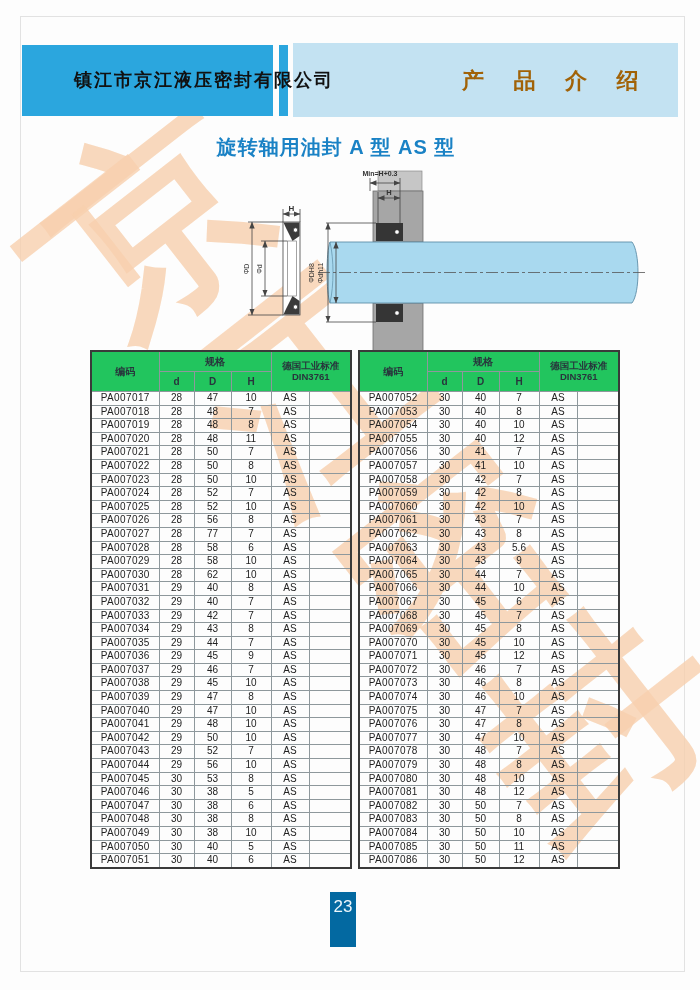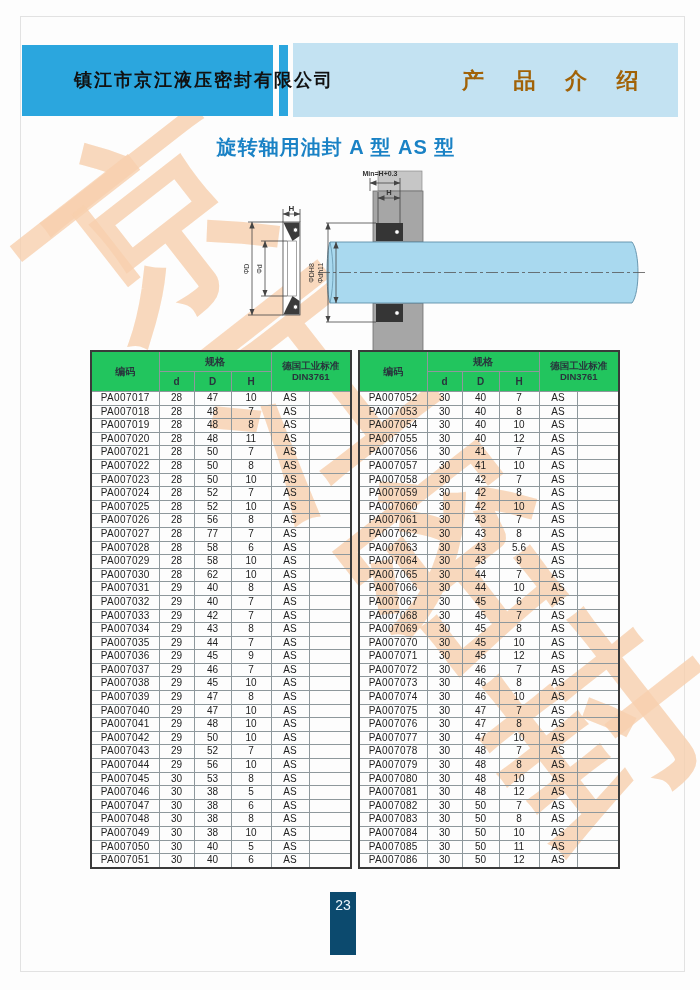--- a/index.html
+++ b/index.html
@@ -52,22 +52,22 @@
   .tbl-right{left:358px;}
   .spec-table td,.spec-table th{border:1px solid #8e989c;padding:0;text-align:center;
     height:12.6px;line-height:12.6px;overflow:hidden;white-space:nowrap;}
   .spec-table{border:2px solid #3a3a3a;}
   .spec-table thead th{background:#22c55e;font-weight:bold;height:19px;line-height:19px;color:#28353c;}
   .spec-table thead th.std-th{line-height:1.15;font-size:9.5px;}
   .spec-table thead th.std-th span{display:block;}
   .spec-table td.code{letter-spacing:.4px;}
   
   .page-tab{
-    position:absolute;left:330px;top:892px;width:26px;height:63px;z-index:2;
-    background:#0c4a6e;color:#eef7fc;font-size:14px;text-align:center;
+    position:absolute;left:330px;top:892px;width:26px;height:55px;z-index:2;
+    background:#0369a1;color:#eef7fc;font-size:17px;text-align:center;
     padding-top:5px;box-sizing:border-box;
   }
   svg text{font-family:"Liberation Sans",sans-serif;fill:#333;}
 </style>
 </head>
 <body>
 
 <div class="page">
 
   <div class="scan-border"></div>

